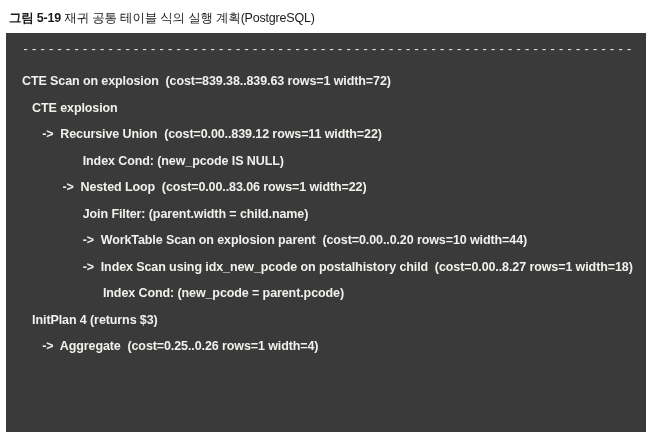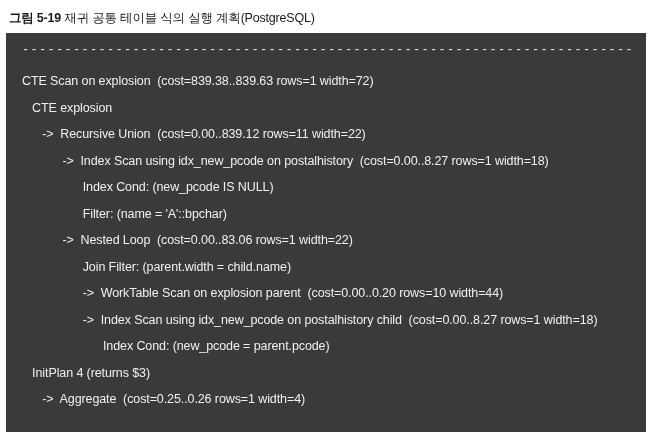--- a/index.html
+++ b/index.html
@@ -47,20 +47,21 @@
     font-family: "Liberation Mono", monospace;
     font-size: 12px;
     letter-spacing: 1.3px;
     line-height: 14px;
     white-space: nowrap;
     overflow: hidden;
     margin-bottom: 6px;
   }
   .plan-lines {
     margin-top: 11px;
+    font-weight: bold;
   }
   .plan-line {
     color: #f2f0ec;
     font-family: "Liberation Sans", sans-serif;
     font-size: 12.5px;
     line-height: 26.5px;
     white-space: pre;
     letter-spacing: -0.1px;
   }
 </style>
@@ -72,23 +73,21 @@
   <div class="caption">
     <span class="cap-num">그림 5-19</span><span> 재귀 공통 테이블 식의 실행 계획(PostgreSQL)</span>
   </div>
 
   <div class="code-box">
     <div class="dashes">--------------------------------------------------------------------------------------------</div>
     <div class="plan-lines">
         <div class="plan-line">CTE Scan on explosion  (cost=839.38..839.63 rows=1 width=72)</div>
         <div class="plan-line">   CTE explosion</div>
         <div class="plan-line">      -&gt;  Recursive Union  (cost=0.00..839.12 rows=11 width=22)</div>
-        <div class="plan-line">            -&gt;  Index Scan using idx_new_pcode on postalhistory  (cost=0.00..8.27 rows=1 width=18)</div>
         <div class="plan-line">                  Index Cond: (new_pcode IS NULL)</div>
-        <div class="plan-line">                  Filter: (name = 'A'::bpchar)</div>
         <div class="plan-line">            -&gt;  Nested Loop  (cost=0.00..83.06 rows=1 width=22)</div>
         <div class="plan-line">                  Join Filter: (parent.width = child.name)</div>
         <div class="plan-line">                  -&gt;  WorkTable Scan on explosion parent  (cost=0.00..0.20 rows=10 width=44)</div>
         <div class="plan-line">                  -&gt;  Index Scan using idx_new_pcode on postalhistory child  (cost=0.00..8.27 rows=1 width=18)</div>
         <div class="plan-line">                        Index Cond: (new_pcode = parent.pcode)</div>
         <div class="plan-line">   InitPlan 4 (returns $3)</div>
         <div class="plan-line">      -&gt;  Aggregate  (cost=0.25..0.26 rows=1 width=4)</div>
       </div>
   </div>
 

